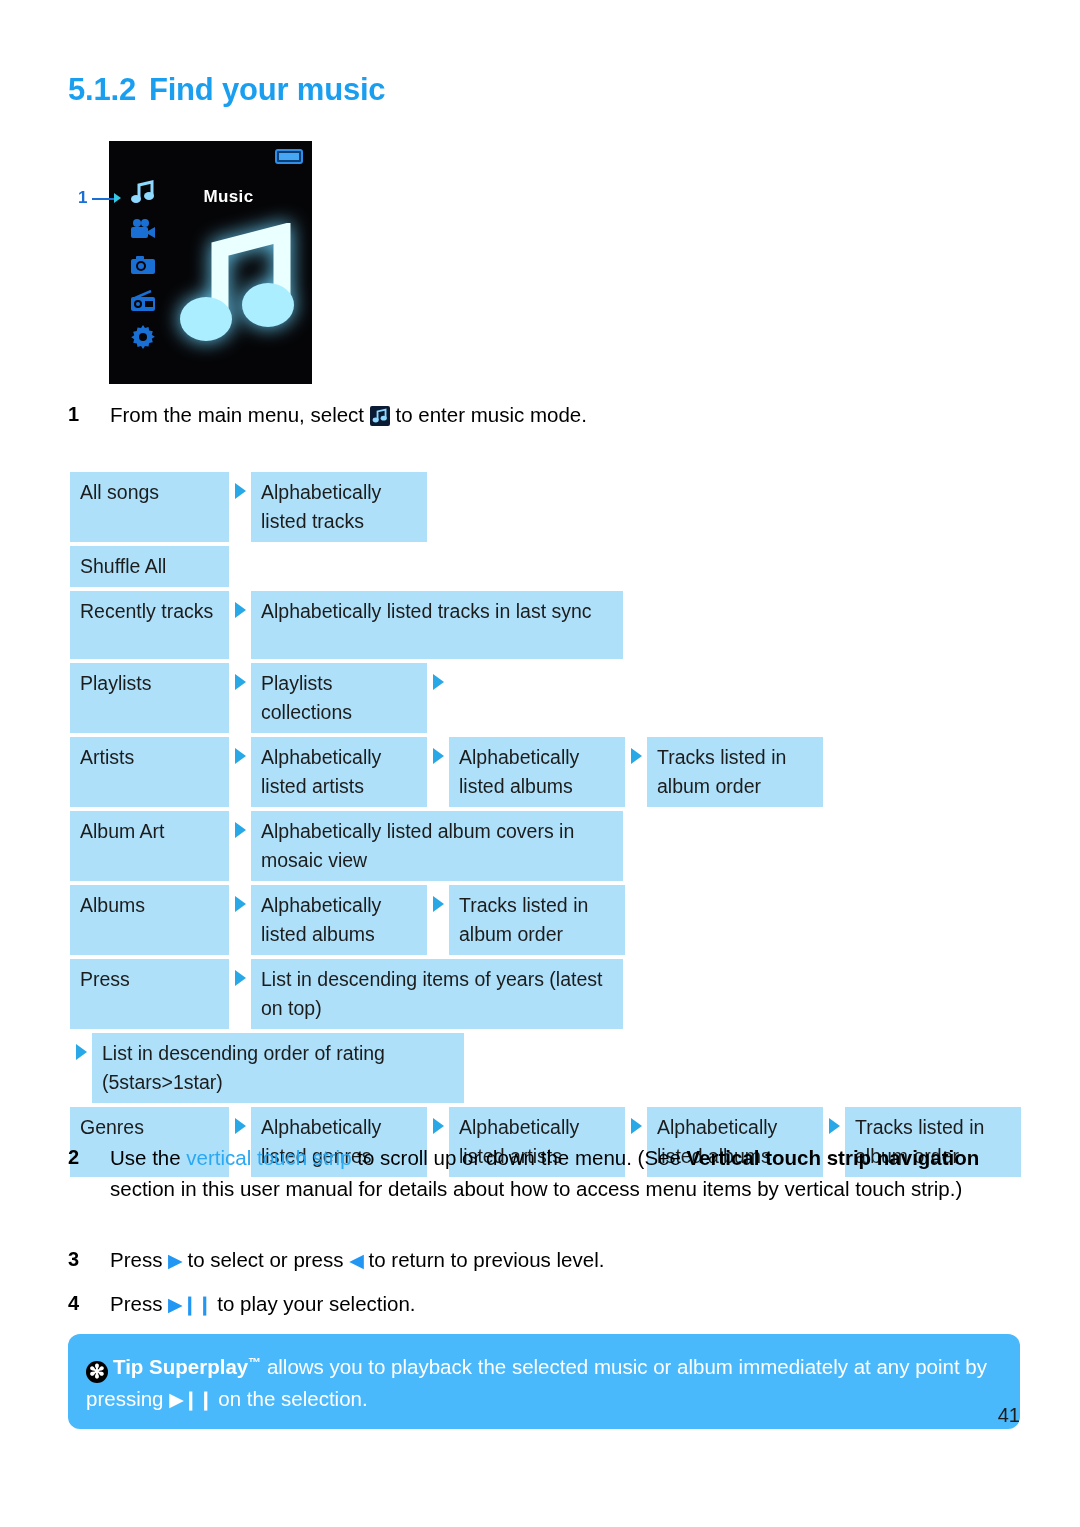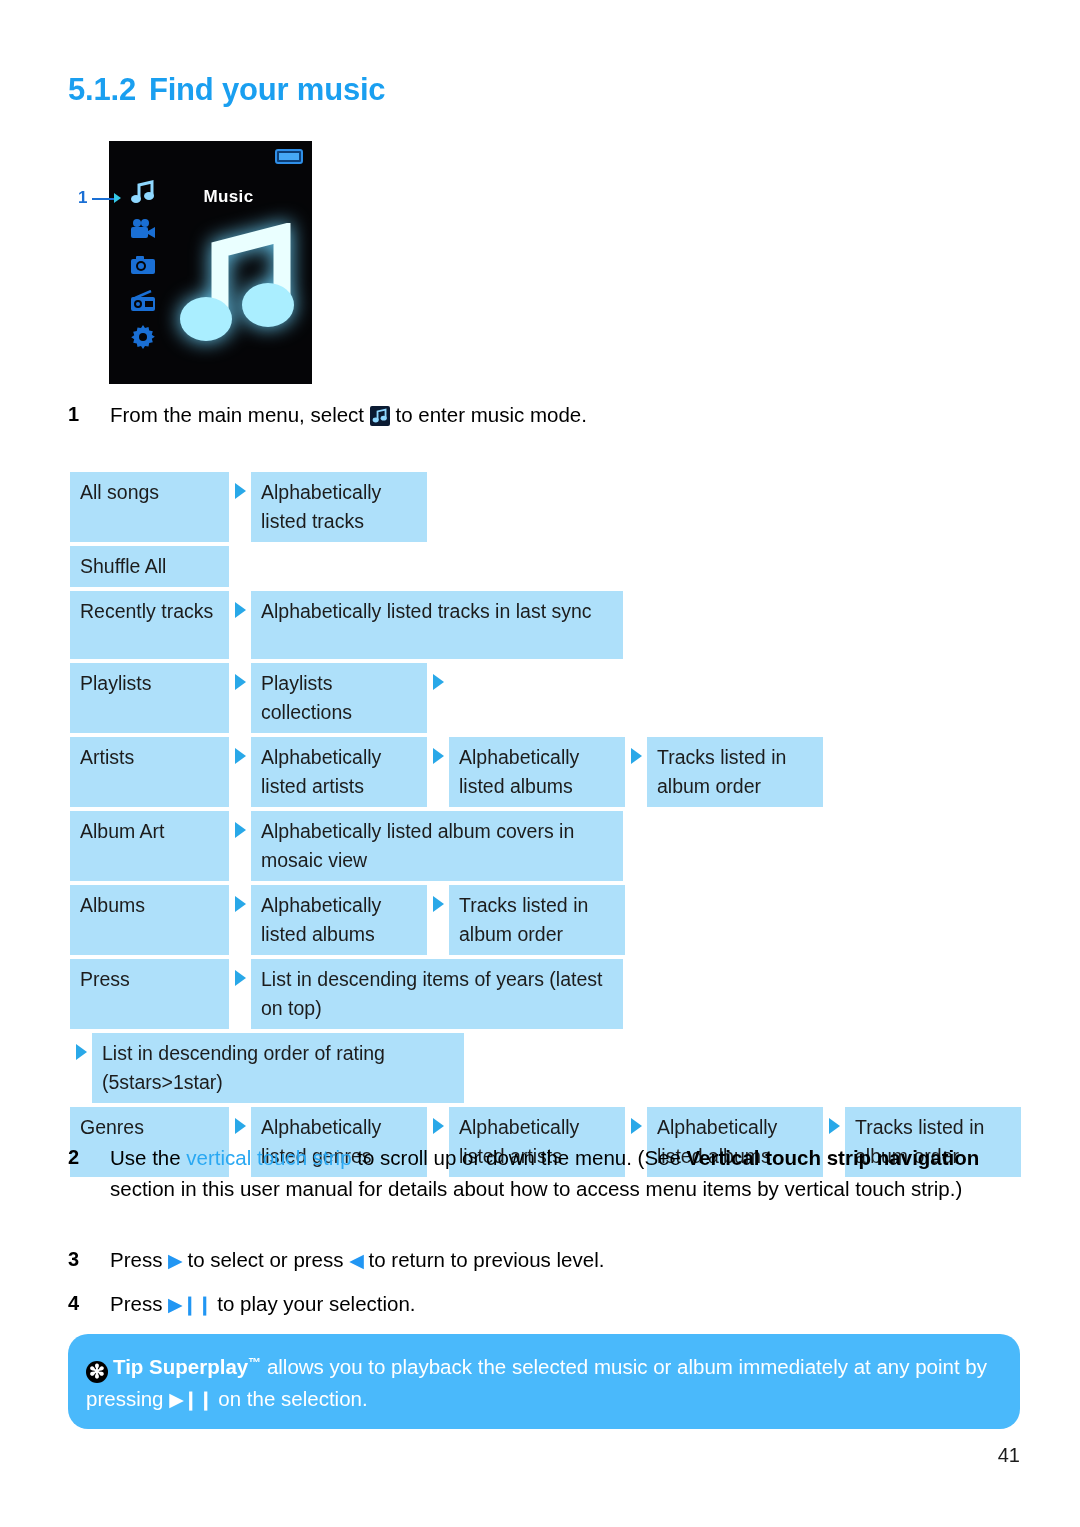--- a/index.html
+++ b/index.html
@@ -208,21 +208,21 @@
   .h-2 .cell { min-height: 68px; }
 
   
   .tip-box {
     position: absolute;
     left: 68px;
     top: 1334px;
     width: 952px;
     min-height: 76px;
     background: #4ab9fb;
-    border-radius: 20px;
+    border-radius: 12px;
     color: #ffffff;
     font-size: 20.5px;
     line-height: 31px;
     padding: 13px 18px 14px 18px;
     box-sizing: border-box;
   }
   .tip-asterisk {
     display: inline-block;
     width: 22px; height: 22px;
     border-radius: 50%;
@@ -234,21 +234,21 @@
     vertical-align: -4px;
     margin-right: 5px;
     font-weight: bold;
   }
   .tip-box .tm { font-size: 13px; vertical-align: 7px; font-weight: bold;}
 
   
   .page-number {
     position: absolute;
     right: 60px;
-    top: 1444px;
+    top: 1404px;
     font-size: 20px;
     color: #1c1c1c;
   }
 </style>
 </head>
 <body>
 
 <div class="page-heading">
   <span class="num">5.1.2</span><span>Find your music</span>
 </div>

